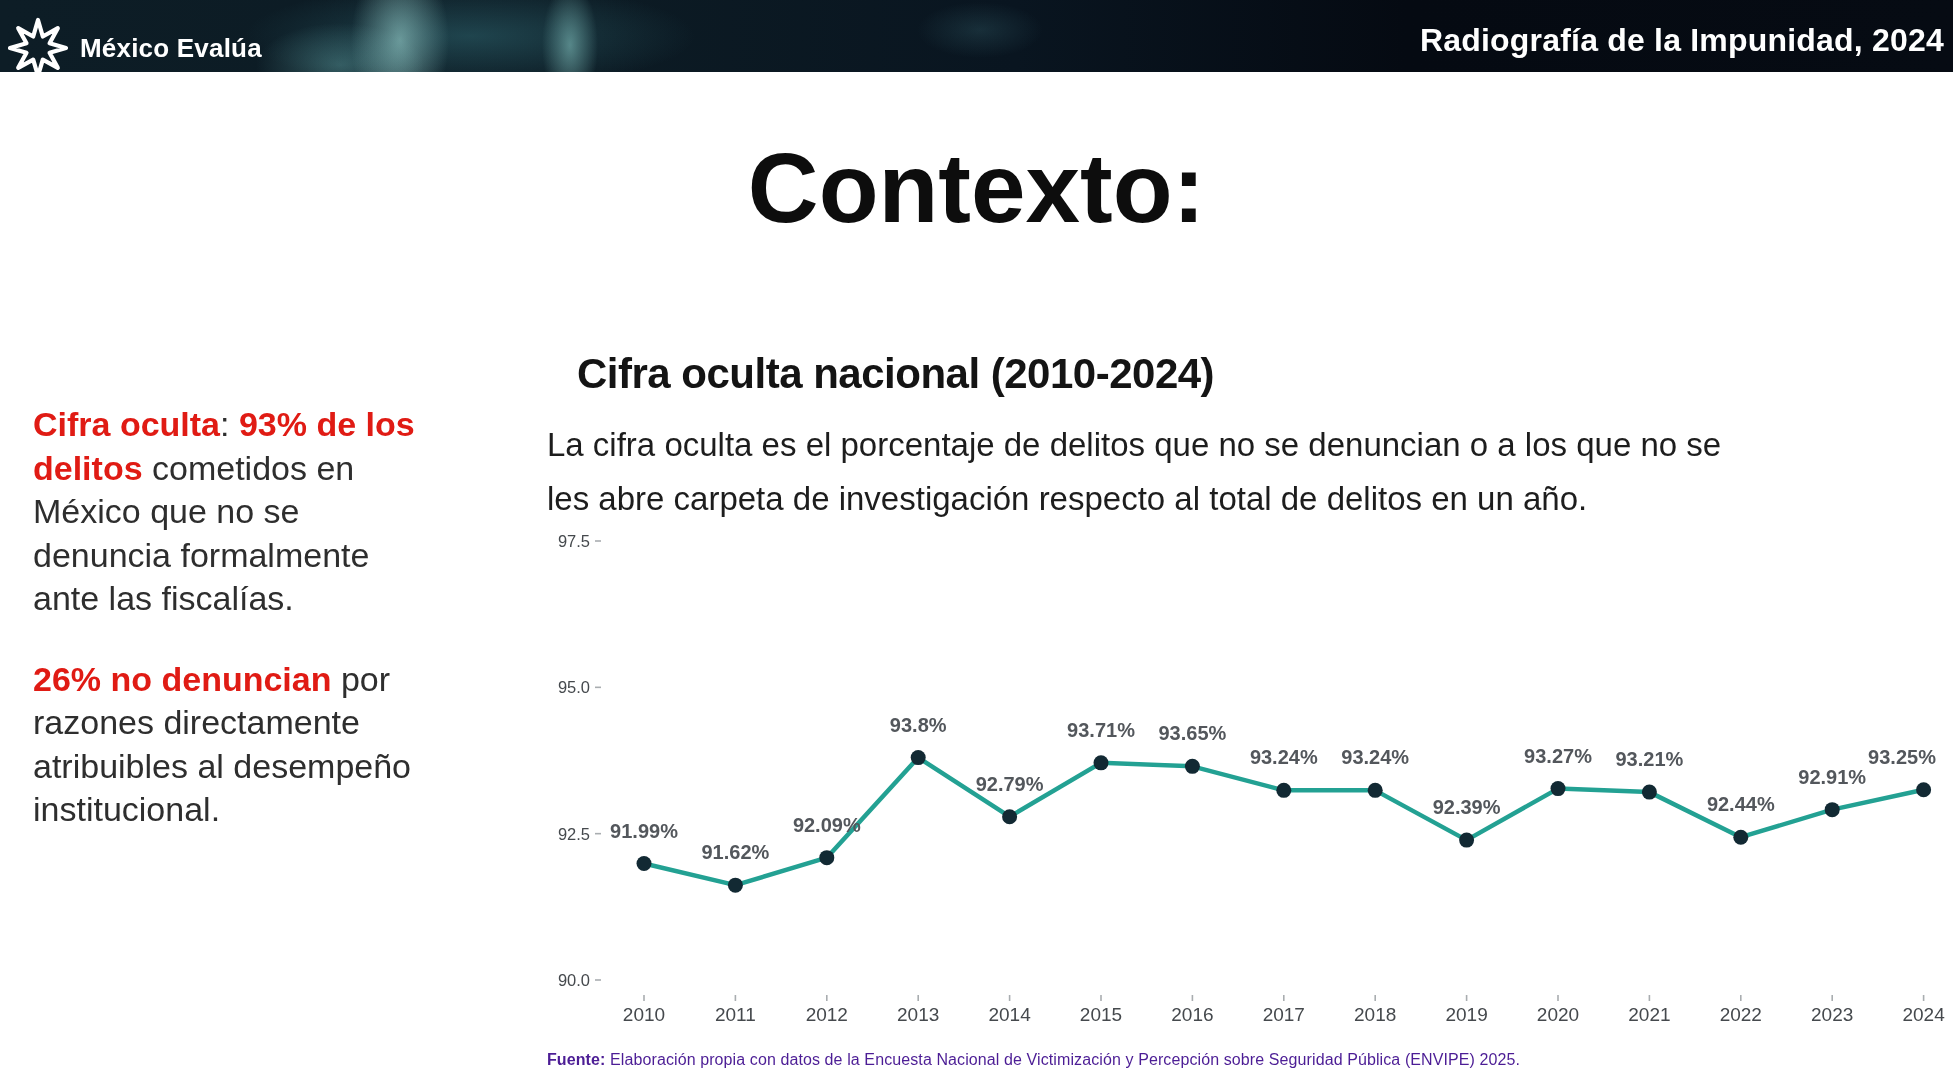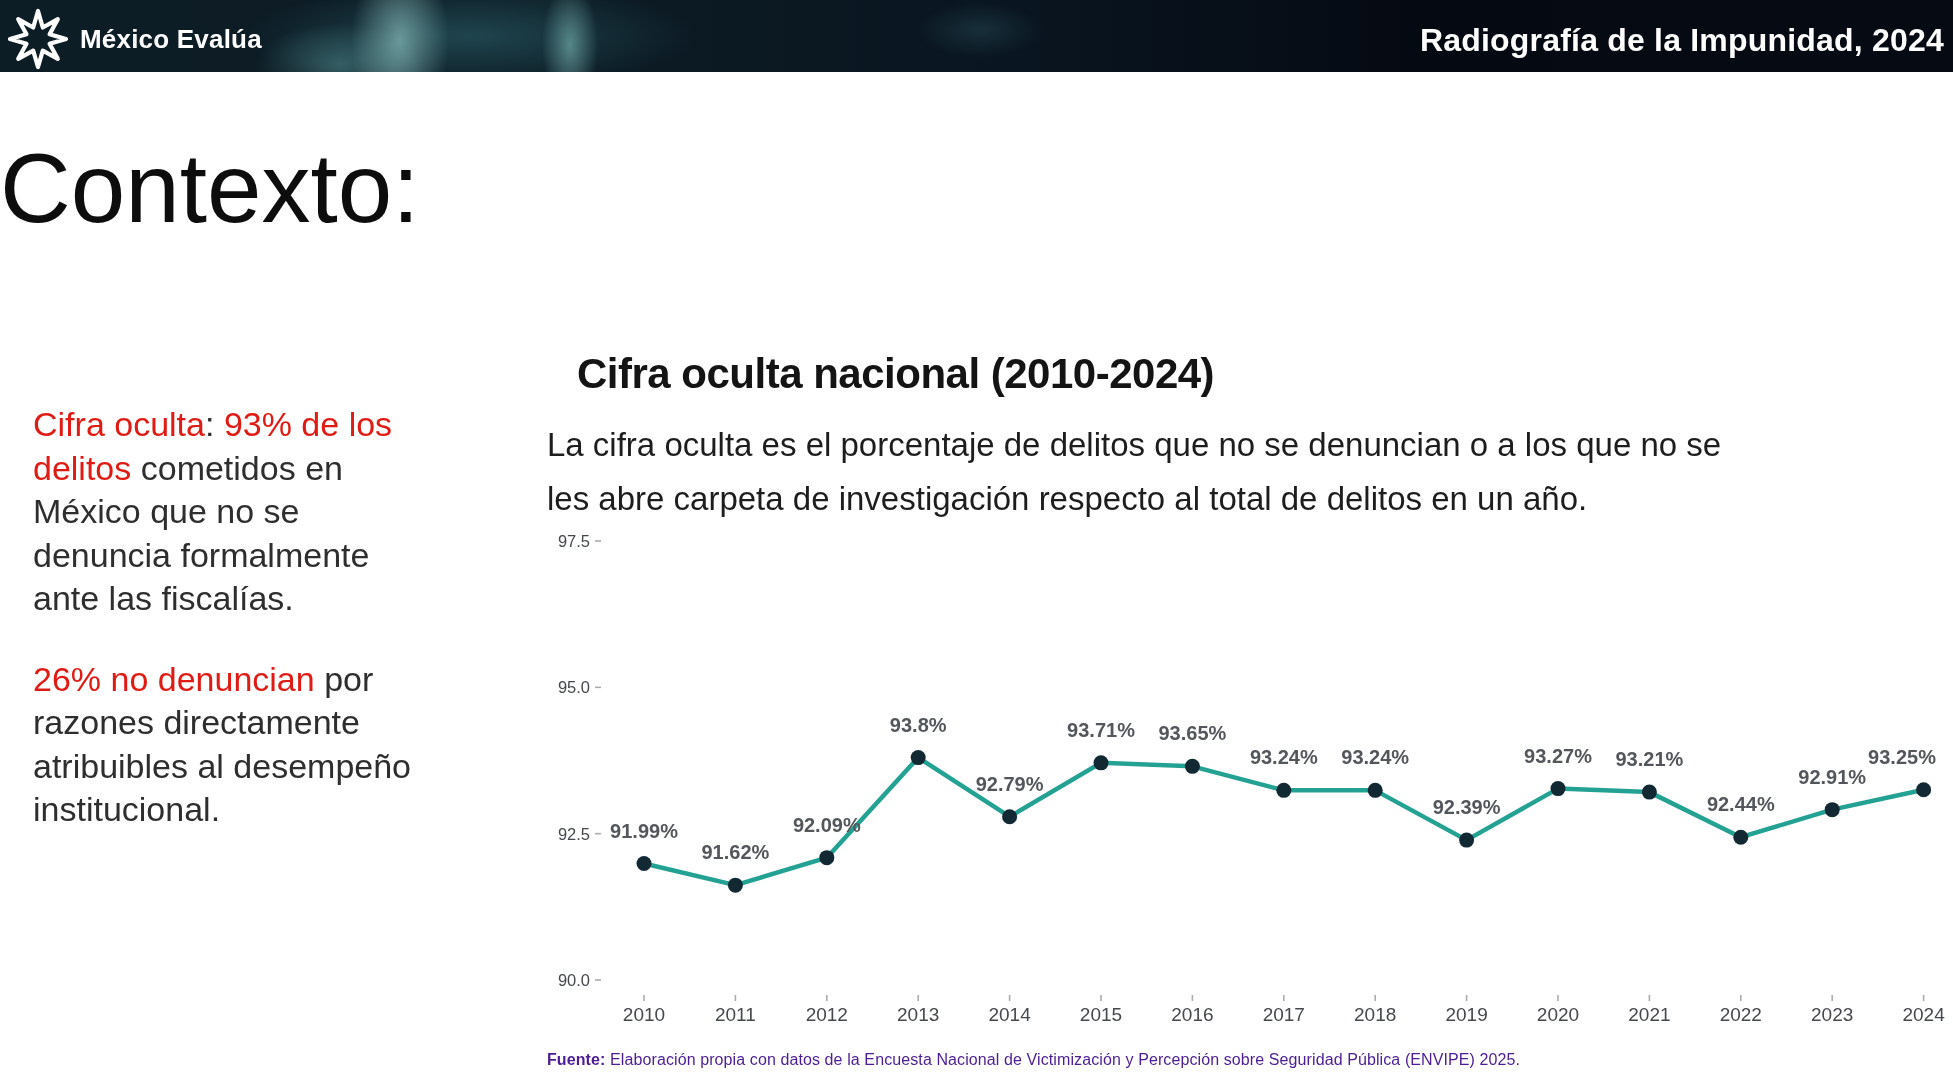--- a/index.html
+++ b/index.html
@@ -21,21 +21,21 @@
     background:
       radial-gradient(ellipse 70px 120px at 400px 40px, rgba(170,230,225,0.55), rgba(170,230,225,0) 70%),
       radial-gradient(ellipse 40px 90px at 570px 45px, rgba(150,220,215,0.50), rgba(150,220,215,0) 70%),
       radial-gradient(ellipse 120px 60px at 340px 65px, rgba(120,200,200,0.35), rgba(120,200,200,0) 70%),
       radial-gradient(ellipse 300px 70px at 470px 36px, rgba(60,130,140,0.40), rgba(60,130,140,0) 75%),
       radial-gradient(ellipse 90px 40px at 980px 30px, rgba(90,160,170,0.18), rgba(90,160,170,0) 70%),
       linear-gradient(90deg, #0d1d26 0%, #0c1b24 30%, #091520 52%, #050a12 72%, #060b13 100%);
   }
   .logo {
     position: absolute;
-    left: 6px; top: 7px;
+    left: 6px; top: 16px;
     display: flex;
     align-items: center;
     gap: 10px;
   }
   .logo-star { width: 64px; height: 64px; display: block; }
   .logo-text {
     color: #ffffff;
     font-size: 26px;
     font-weight: bold;
     letter-spacing: 0.2px;
@@ -50,42 +50,43 @@
     font-size: 32px;
     font-weight: bold;
     letter-spacing: 0.2px;
   }
 
   
   .page-title {
     position: absolute;
     top: 132px; left: 0;
     width: 1953px;
+    text-align: center;
     font-size: 98px;
-    font-weight: normal;
+    font-weight: bold;
     color: #0d0d0d;
     letter-spacing: 0px;
   }
 
   
   .key-findings {
     position: absolute;
     left: 33px; top: 403px;
     width: 470px;
   }
   .key-findings p {
     font-size: 34px;
     line-height: 43.5px;
     color: #2e2e2e;
     white-space: pre-line;
     margin-bottom: 37px;
   }
   .key-findings .red {
     color: #e01b14;
-    font-weight: normal;
+    font-weight: bold;
     margin-top: 48px;
   }
 
   
   .chart-title {
     position: absolute;
     left: 547px; top: 350px;
     font-size: 42px;
     font-weight: bold;
     color: #141414;

